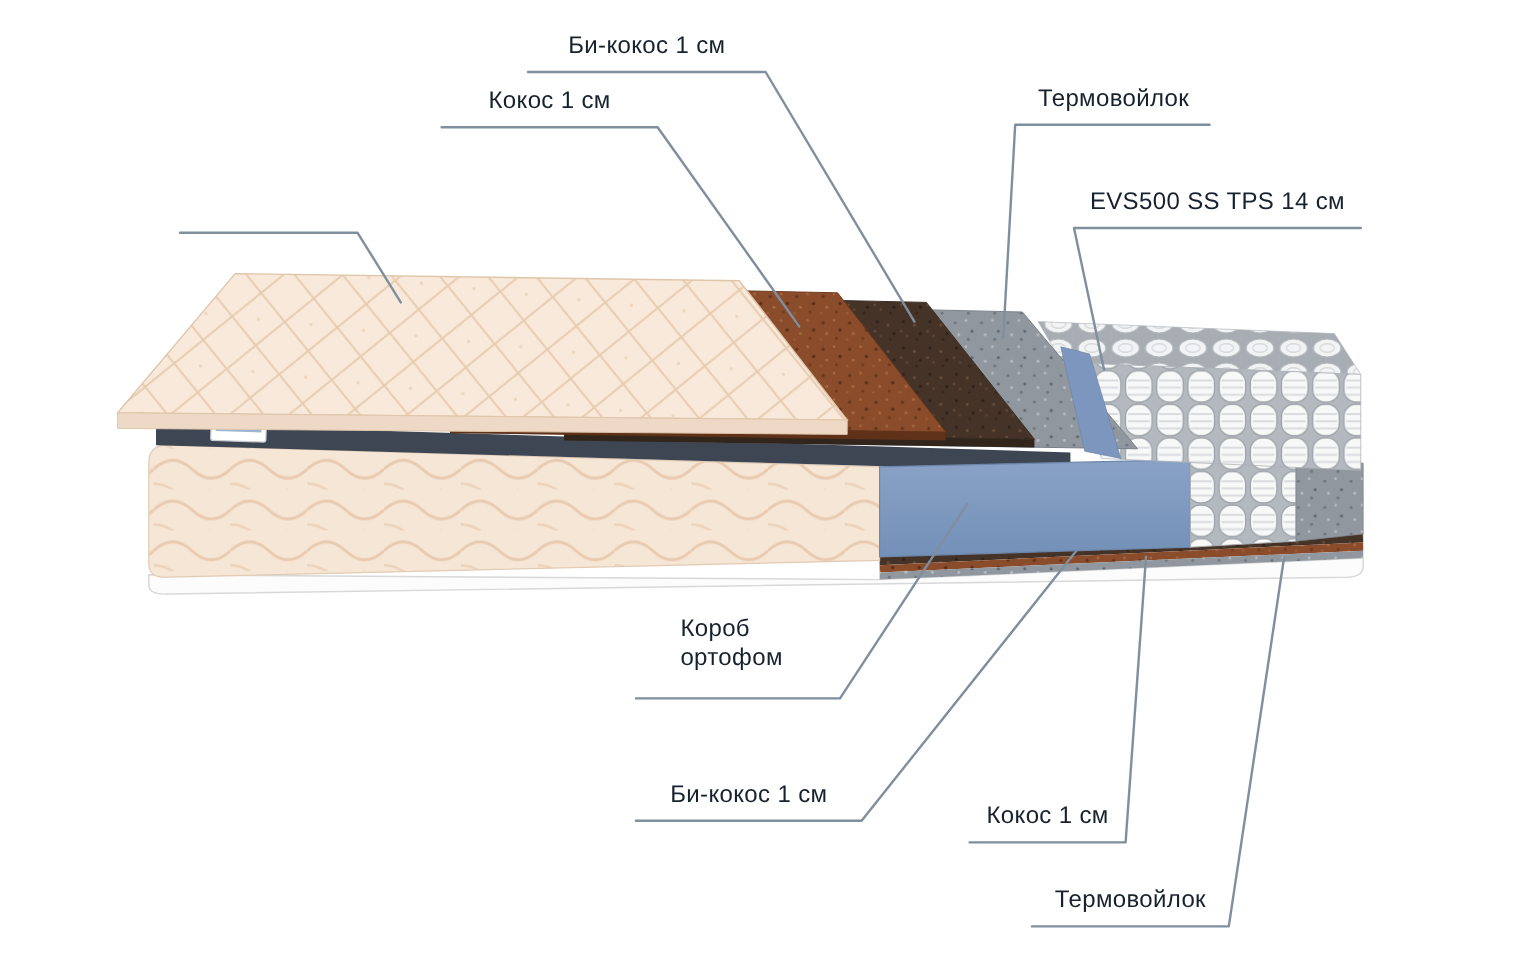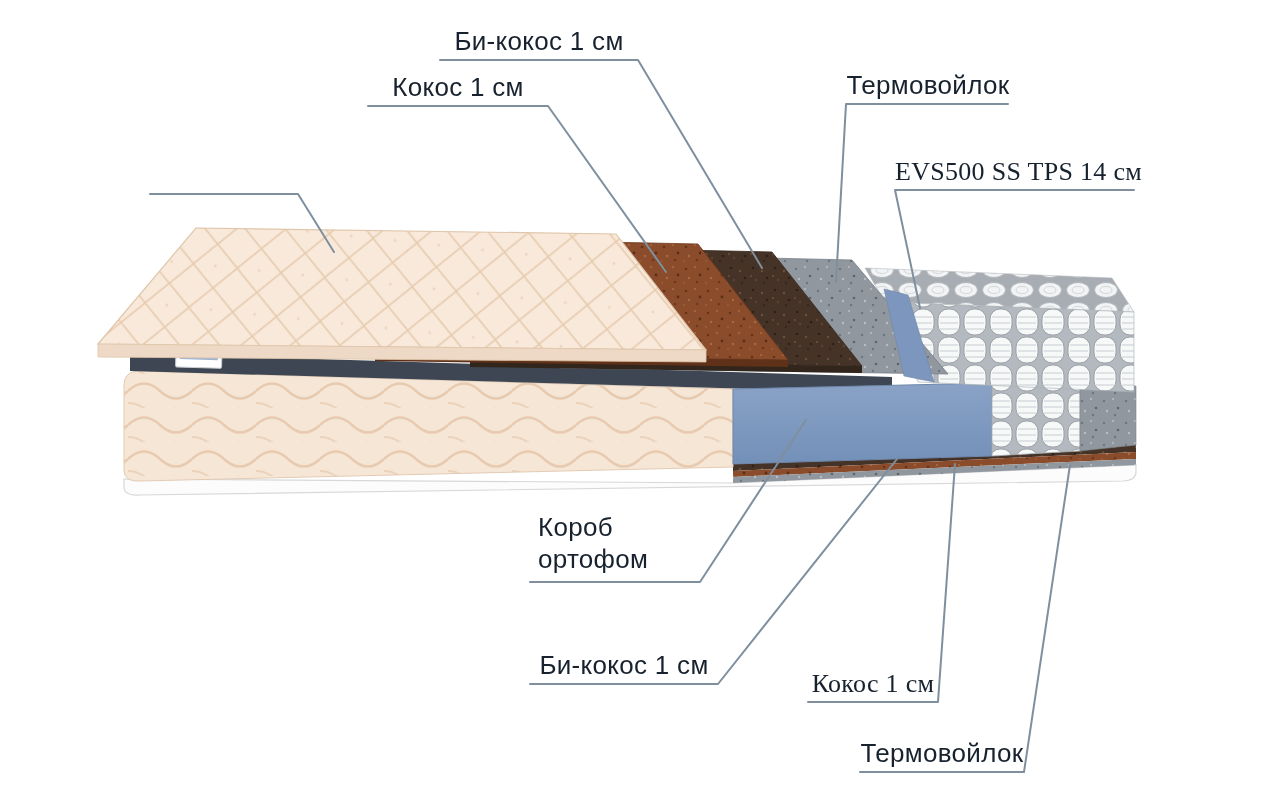--- a/index.html
+++ b/index.html
@@ -1,30 +1,30 @@
 <!DOCTYPE html>
 <html><head>
 <meta charset="utf-8">
 <style>
   html,body{margin:0;padding:0;}
   body{background:#ffffff;font-family:"Liberation Sans", sans-serif;}
   .canvas{position:relative;width:1280px;height:800px;background:#ffffff;overflow:hidden;}
   .scene{position:absolute;left:0;top:0;}
   .label{
     position:absolute;
-    font-size:26px;
+    font-size:20px;
     color:#17222e;
     letter-spacing:0.3px;
     text-align:center;
     white-space:pre-line;
     line-height:1.22;
     user-select:none;
   }
-  .label.nowrap{white-space:nowrap;font-family:Liberation Serif, serif;}
-  .label.left{text-align:left;}
+  .label.nowrap{white-space:nowrap;}
+  .label.left{text-align:left;margin-left:29px;}
 </style>
 </head>
 <body>
 
 <div class="canvas">
 
   <svg class="scene" width="1280" height="800" viewBox="0 0 1280 800">
     <defs>
       <pattern id="quilt" width="44" height="44" patternUnits="userSpaceOnUse" patternTransform="rotate(6)">
         <rect width="44" height="44" fill="#f8e9da"></rect>

